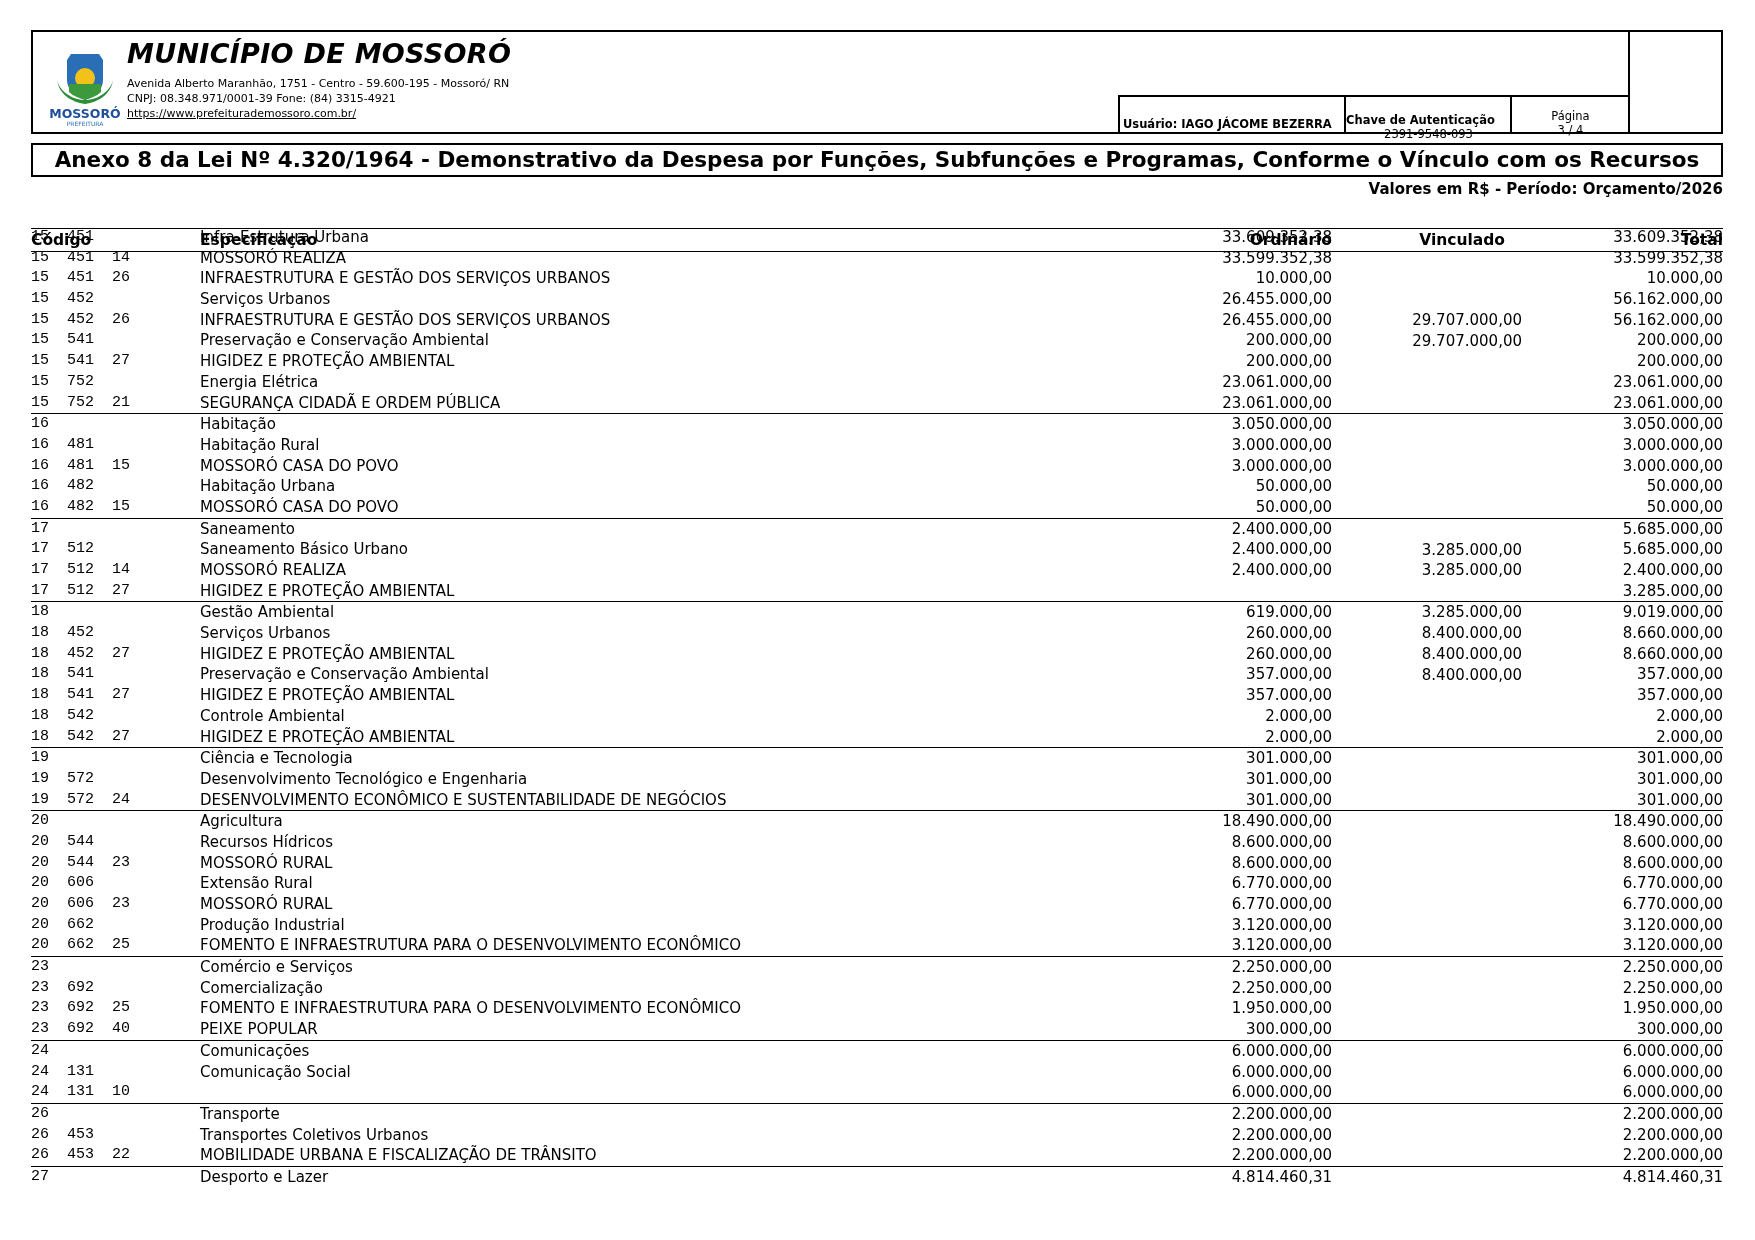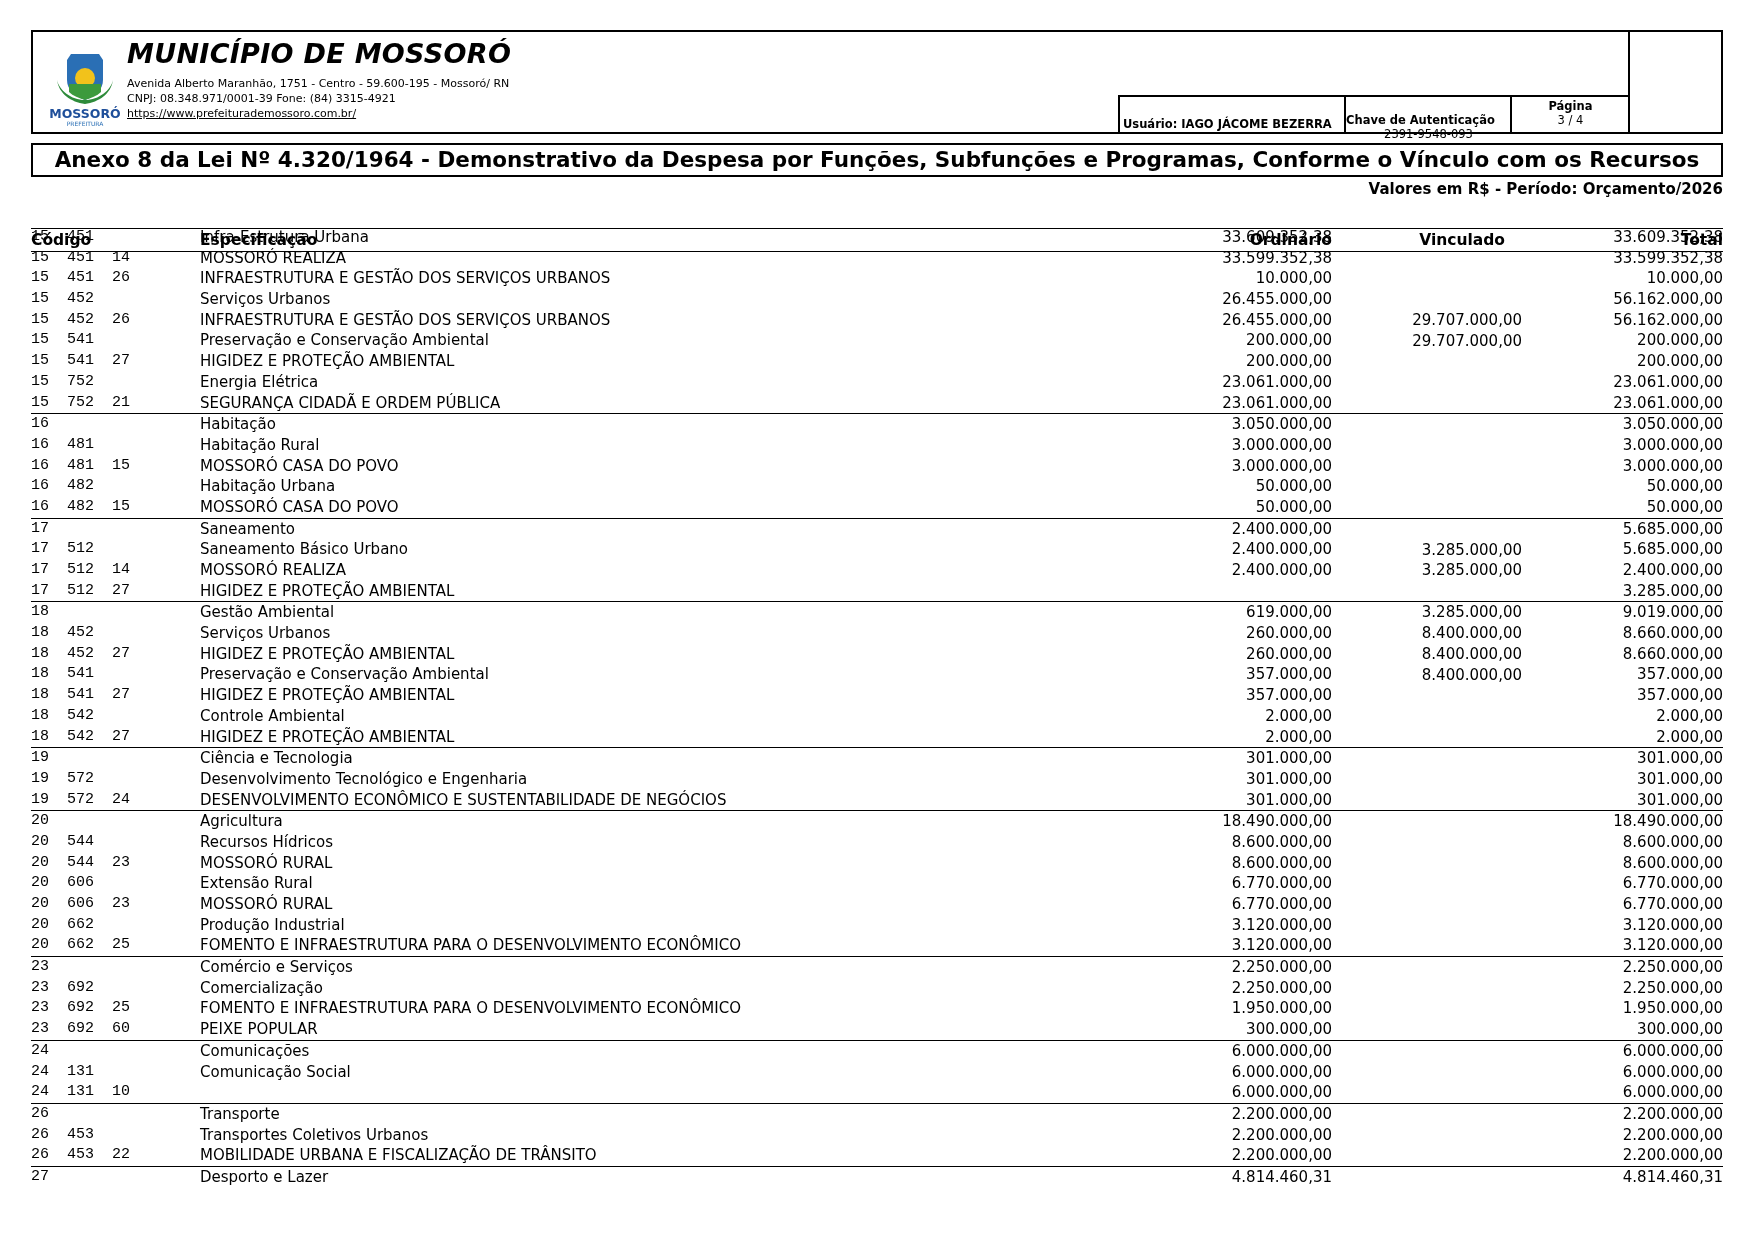--- a/index.html
+++ b/index.html
@@ -42,21 +42,21 @@
   <div class="addr" style="top:74px;"><a>https://www.prefeiturademossoro.com.br/</a></div>
 
   <div class="infobox" style="left:1085px; width:227px;">
     <div style="position:absolute; left:3px; bottom:3px; font-weight:bold; font-size:11.5px;">Usuário: IAGO JÁCOME BEZERRA</div>
   </div>
   <div class="infobox" style="left:1311px; width:167px;">
     <div style="text-align:left; font-weight:bold; margin-top:16px;">Chave de Autenticação</div>
     <div style="text-align:center;">2391-9548-093</div>
   </div>
   <div class="infobox" style="left:1477px; width:119px;">
-    <div style="text-align:center; font-weight:bold; margin-top:2px;">Página</div>
+    <div style="text-align:center; font-weight:normal; margin-top:12px;">Página</div>
     <div style="text-align:center;">3 / 4</div>
   </div>
   <div class="rightcol"></div>
 </div>
 
 <div class="ttl">Anexo 8 da Lei Nº 4.320/1964 - Demonstrativo da Despesa por Funções, Subfunções e Programas, Conforme o Vínculo com os Recursos</div>
 <div class="periodo">Valores em R$ - Período: Orçamento/2026</div>
 
 <div class="thead">
   <span style="left:0;">Código</span>
@@ -327,21 +327,21 @@
       <span class="c-tot">2.250.000,00</span>
     </div>
     <div class="row">
       <span class="c-code" style="white-space: pre;">23  692  25</span>
       <span class="c-spec">FOMENTO E INFRAESTRUTURA PARA O DESENVOLVIMENTO ECONÔMICO</span>
       <span class="c-ord">1.950.000,00</span>
       <span class="c-vin"></span>
       <span class="c-tot">1.950.000,00</span>
     </div>
     <div class="row">
-      <span class="c-code" style="white-space: pre;">23  692  60</span>
+      <span class="c-code" style="white-space: pre;">23  692  40</span>
       <span class="c-spec">PEIXE POPULAR</span>
       <span class="c-ord">300.000,00</span>
       <span class="c-vin"></span>
       <span class="c-tot">300.000,00</span>
     </div>
     <div class="row sep">
       <span class="c-code" style="white-space: pre;">24</span>
       <span class="c-spec">Comunicações</span>
       <span class="c-ord">6.000.000,00</span>
       <span class="c-vin"></span>

